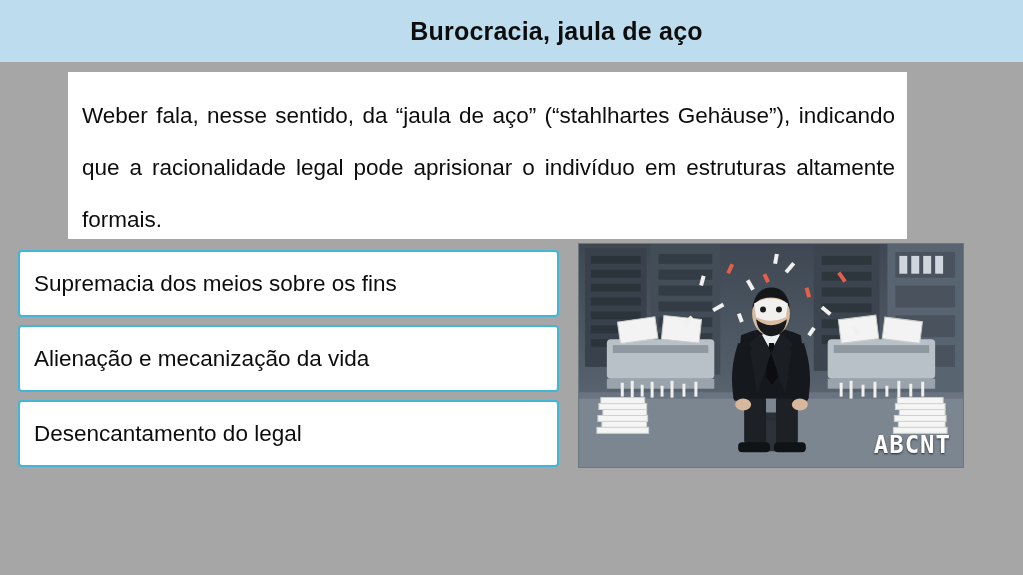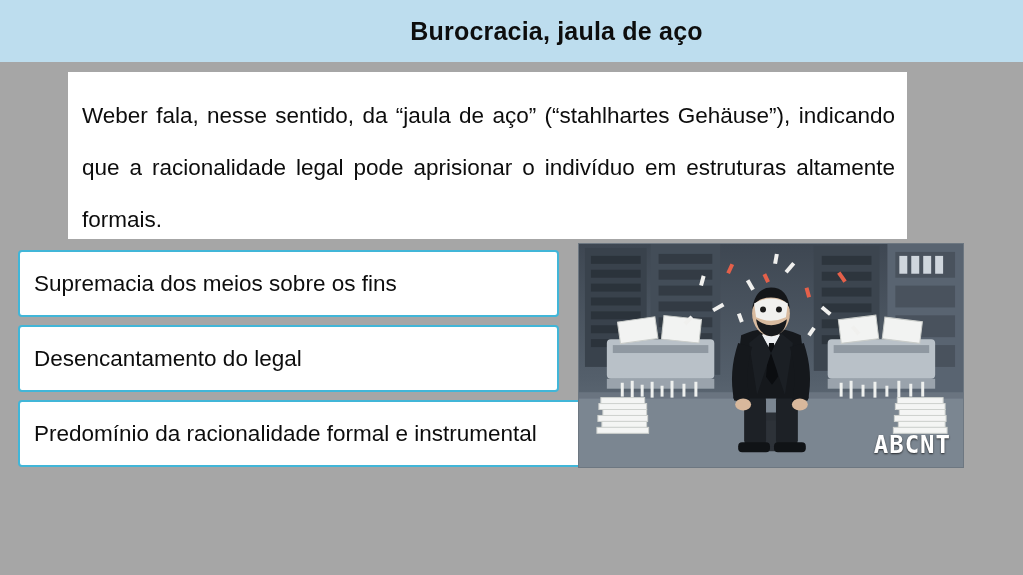--- a/index.html
+++ b/index.html
@@ -113,25 +113,25 @@
   </div>
 
   <div class="body-card">
     <p>Weber fala, nesse sentido, da “jaula de aço” (“stahlhartes Gehäuse”), indicando que a racionalidade legal pode aprisionar o indivíduo em estruturas altamente formais.</p>
   </div>
 
   <div class="bullets">
     <div class="bullet bullet-1">
       <span>Supremacia dos meios sobre os fins</span>
     </div>
+    <div class="bullet bullet-2">
+      <span>Alienação e mecanização da vida</span>
+    </div>
     <div class="bullet bullet-3">
       <span>Desencantamento do legal</span>
-    </div>
-    <div class="bullet bullet-4">
-      <span>Predomínio da racionalidade formal e instrumental</span>
     </div>
   </div>
 
   <div class="image-box">
     <svg class="img-svg" viewBox="0 0 386 225" preserveAspectRatio="none">
       <defs>
         <linearGradient id="bgGrad" x1="0" y1="0" x2="0" y2="1">
           <stop offset="0%" stop-color="#3e4752"></stop>
           <stop offset="60%" stop-color="#545f6b"></stop>
           <stop offset="100%" stop-color="#6d7883"></stop>

